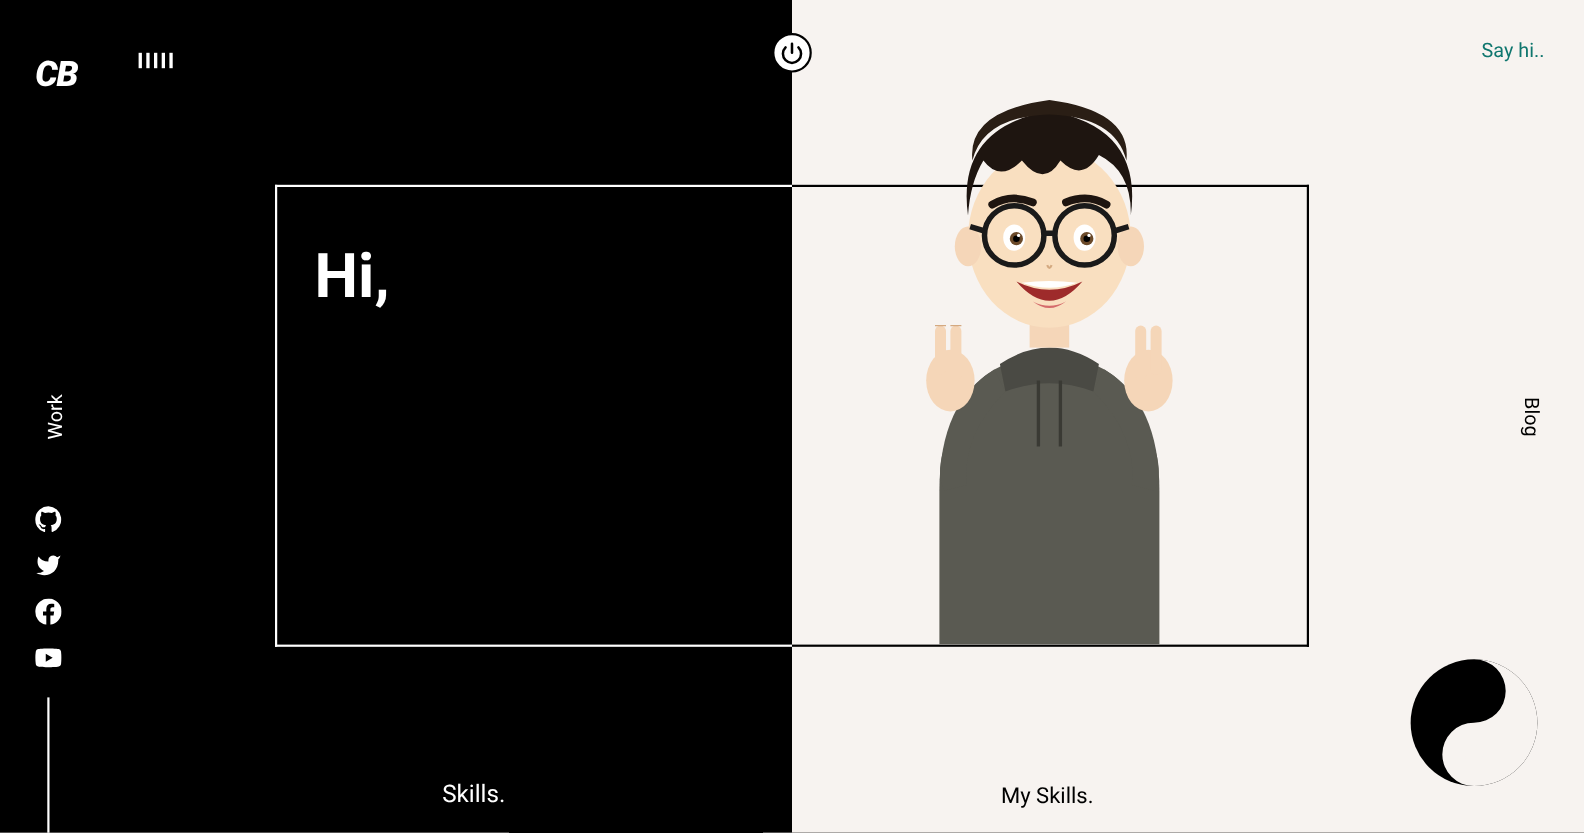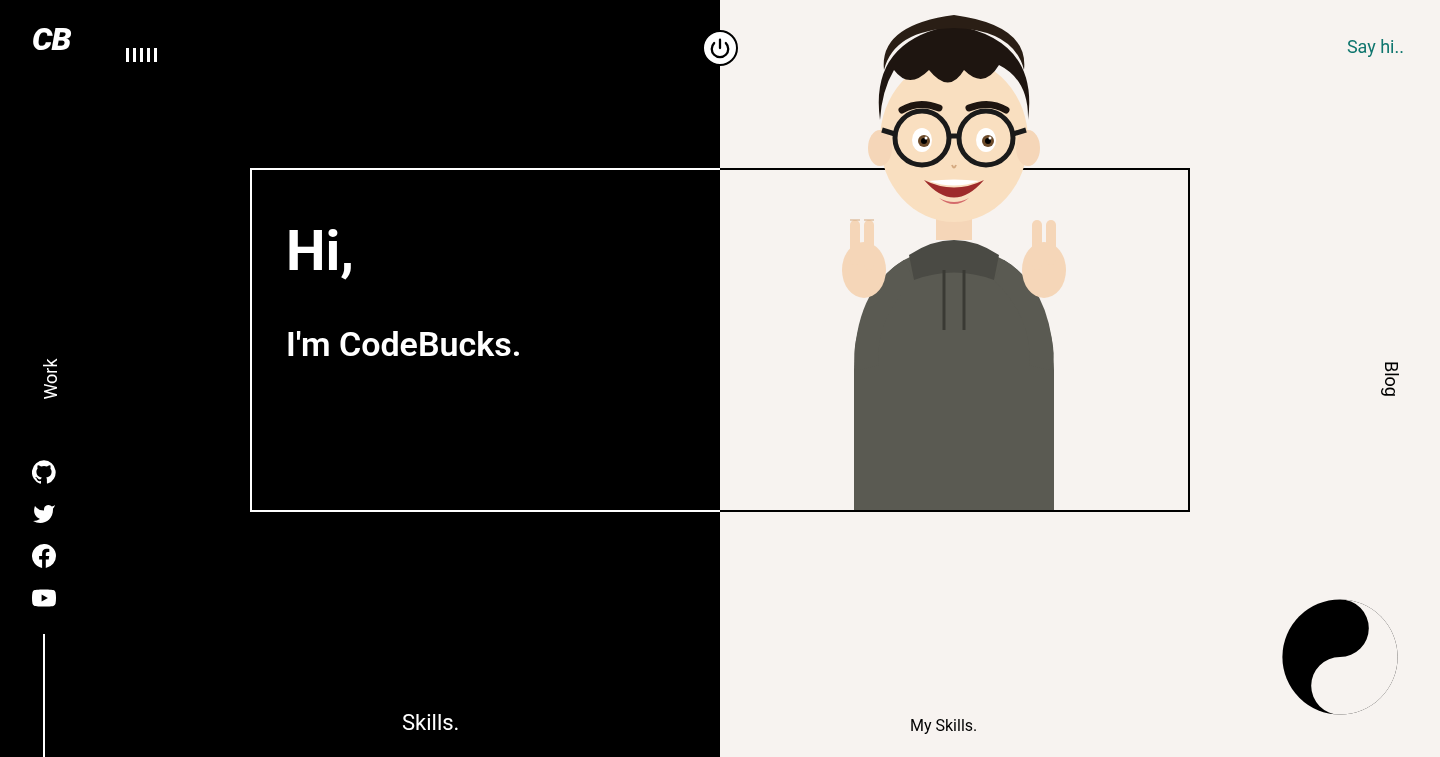--- a/index.html
+++ b/index.html
@@ -13,21 +13,21 @@
 }
 .left-half {
   position: absolute;
   left: 0; top: 0;
   width: 720px;
   height: 757px;
   background: #000;
 }
 .logo {
   position: absolute;
-  top: 20px;
+  top: 48px;
   left: 32px;
   color: #fff;
   font-weight: 900;
   font-style: italic;
   font-size: 32px;
   letter-spacing: -1px;
   cursor: pointer;
 }
 .audio-bars {
   position: absolute;
@@ -122,37 +122,37 @@
   left: 402px;
   color: #fff;
   font-size: 22px;
   cursor: pointer;
 }
 .skills-link {
   position: absolute;
   bottom: 22px;
   left: 910px;
   color: #000;
-  font-size: 16px;
+  font-size: 20px;
   cursor: pointer;
 }
 .yin-yang {
   position: absolute;
   bottom: 40px;
   right: 40px;
   width: 120px;
   height: 120px;
   cursor: pointer;
 }
 .card {
   position: absolute;
   left: 250px;
   top: 168px;
   width: 940px;
-  height: 344px;
+  height: 420px;
   display: flex;
   border-radius: 30px;
 }
 .card-left {
   width: 50%;
   height: 100%;
   border: 2px solid #fff;
   border-right: none;
   padding: 48px 34px;
   color: #fff;
@@ -238,21 +238,20 @@
     <svg viewBox="0 0 24 24">
         <path d="M23.5 6.2a3 3 0 0 0-2.1-2.1C19.5 3.5 12 3.5 12 3.5s-7.5 0-9.4.6A3 3 0 0 0 .5 6.2 31.3 31.3 0 0 0 0 12a31.3 31.3 0 0 0 .5 5.8 3 3 0 0 0 2.1 2.1c1.9.6 9.4.6 9.4.6s7.5 0 9.4-.6a3 3 0 0 0 2.1-2.1A31.3 31.3 0 0 0 24 12a31.3 31.3 0 0 0-.5-5.8zM9.6 15.6V8.4l6.3 3.6-6.3 3.6z"></path>
       </svg>
   </a>
   <div class="line"></div>
 </div>
 
 <div class="card">
   <div class="card-left">
     <h1 class="greeting">Hi,</h1>
-    <h2 class="intro">I'm CodeBucks.</h2>
   </div>
   <div class="card-right">
     <svg class="avatar" viewBox="0 0 340 540" xmlns="http://www.w3.org/2000/svg">
 
       <path d="M70 540 L70 400 Q70 320 120 290 L140 280 Q170 275 200 280 L220 290 Q270 320 270 400 L270 540 Z" fill="#5a5a52"></path>
 
       <path d="M125 285 Q170 255 215 285 L210 310 Q170 295 130 310 Z" fill="#4a4a44"></path>
 
       <line x1="160" y1="300" x2="160" y2="360" stroke="#3a3a34" stroke-width="3"></line>
       <line x1="180" y1="300" x2="180" y2="360" stroke="#3a3a34" stroke-width="3"></line>

